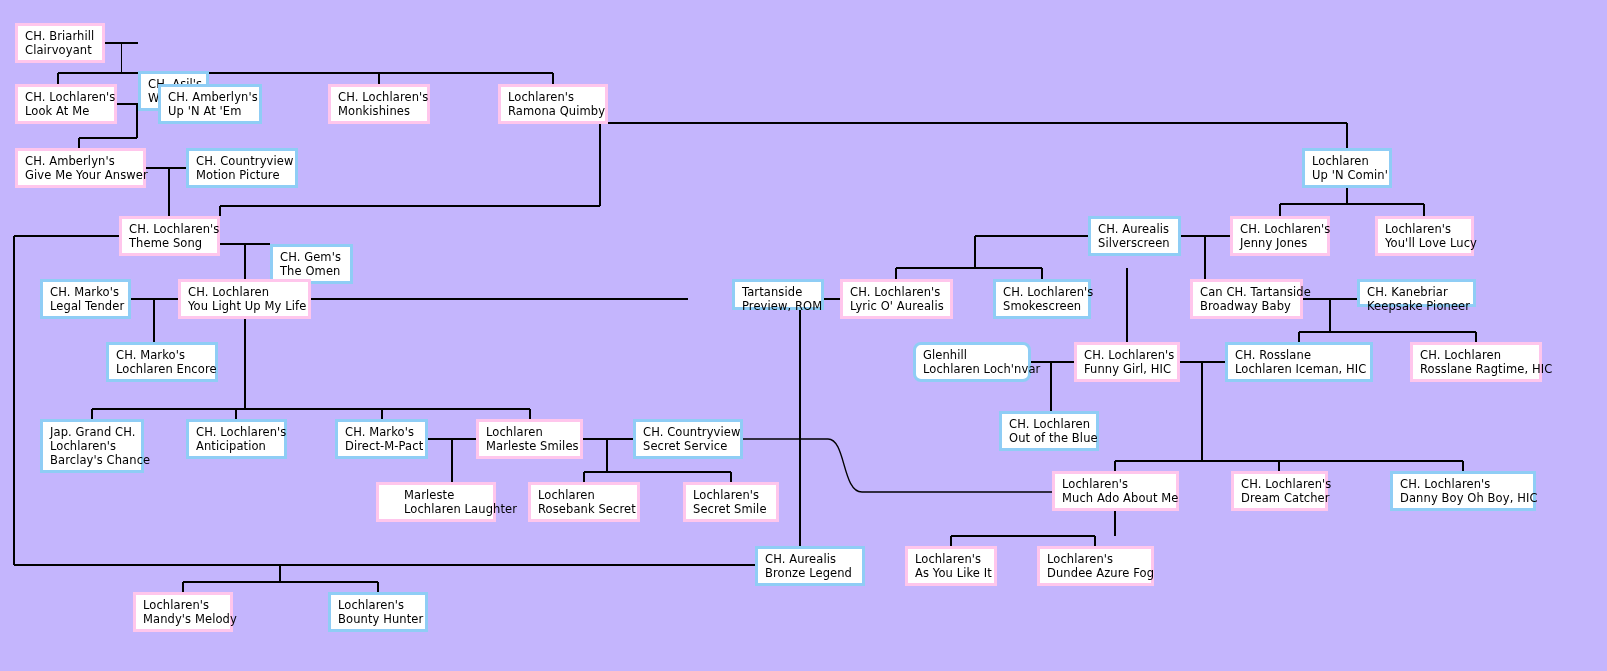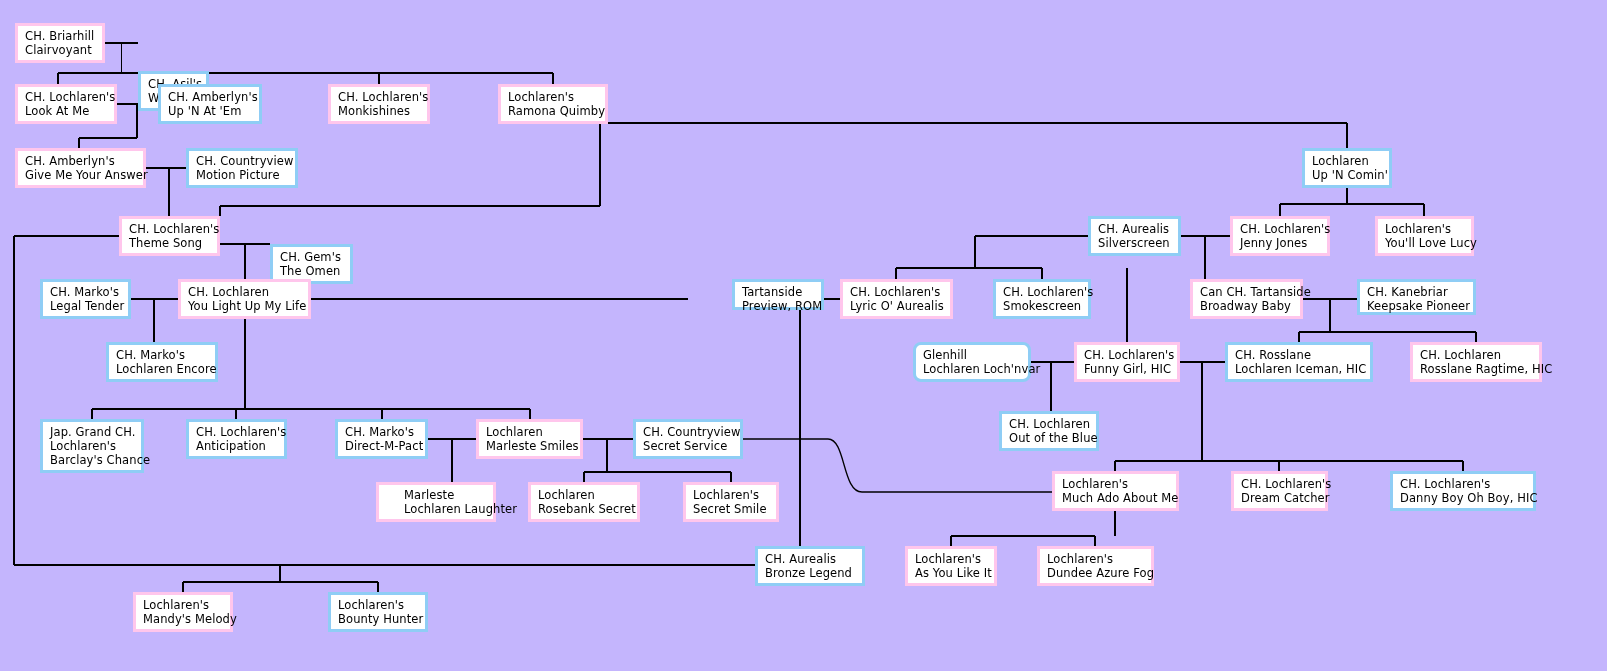--- a/index.html
+++ b/index.html
@@ -166,21 +166,21 @@
       <div class="node m" style="left: 270px; top: 216px; width: 83px; height: 40px; margin-top: 28px;"><span class="ln">CH. Gem's</span><span class="ln">The Omen</span></div>
       <div class="node m" style="left: 1088px; top: 216px; width: 93px; height: 40px;"><span class="ln">CH. Aurealis</span><span class="ln">Silverscreen</span></div>
       <div class="node f" style="left: 1230px; top: 216px; width: 100px; height: 40px;"><span class="ln">CH. Lochlaren's</span><span class="ln">Jenny Jones</span></div>
       <div class="node f" style="left: 1375px; top: 216px; width: 99px; height: 40px;"><span class="ln">Lochlaren's</span><span class="ln">You'll Love Lucy</span></div>
       <div class="node m" style="left: 40px; top: 279px; width: 91px; height: 40px;"><span class="ln">CH. Marko's</span><span class="ln">Legal Tender</span></div>
       <div class="node f" style="left: 178px; top: 279px; width: 133px; height: 40px;"><span class="ln">CH. Lochlaren</span><span class="ln">You Light Up My Life</span></div>
       <div class="node m" style="left: 688px; top: 279px; width: 92px; height: 31px; margin-left: 44px;"><span class="ln">Tartanside</span><span class="ln">Preview, ROM</span></div>
       <div class="node f" style="left: 840px; top: 279px; width: 113px; height: 40px;"><span class="ln">CH. Lochlaren's</span><span class="ln">Lyric O' Aurealis</span></div>
       <div class="node m" style="left: 993px; top: 279px; width: 98px; height: 40px;"><span class="ln">CH. Lochlaren's</span><span class="ln">Smokescreen</span></div>
       <div class="node f" style="left: 1190px; top: 279px; width: 113px; height: 40px;"><span class="ln">Can CH. Tartanside</span><span class="ln">Broadway Baby</span></div>
-      <div class="node m" style="left: 1357px; top: 279px; width: 119px; height: 36px;"><span class="ln">CH. Kanebriar</span><span class="ln">Keepsake Pioneer</span></div>
+      <div class="node m" style="left: 1357px; top: 279px; width: 119px; height: 28px;"><span class="ln">CH. Kanebriar</span><span class="ln">Keepsake Pioneer</span></div>
       <div class="node m" style="left: 106px; top: 342px; width: 112px; height: 40px;"><span class="ln">CH. Marko's</span><span class="ln">Lochlaren Encore</span></div>
       <div class="node m" style="left: 913px; top: 342px; width: 118px; height: 40px; border-radius: 8px;"><span class="ln">Glenhill</span><span class="ln">Lochlaren Loch'nvar</span></div>
       <div class="node f" style="left: 1074px; top: 342px; width: 106px; height: 40px;"><span class="ln">CH. Lochlaren's</span><span class="ln">Funny Girl, HIC</span></div>
       <div class="node m" style="left: 1225px; top: 342px; width: 148px; height: 40px;"><span class="ln">CH. Rosslane</span><span class="ln">Lochlaren Iceman, HIC</span></div>
       <div class="node f" style="left: 1410px; top: 342px; width: 132px; height: 40px;"><span class="ln">CH. Lochlaren</span><span class="ln">Rosslane Ragtime, HIC</span></div>
       <div class="node m" style="left: 40px; top: 419px; width: 104px; height: 54px;"><span class="ln">Jap. Grand CH.</span><span class="ln">Lochlaren's</span><span class="ln">Barclay's Chance</span></div>
       <div class="node m" style="left: 186px; top: 419px; width: 101px; height: 40px;"><span class="ln">CH. Lochlaren's</span><span class="ln">Anticipation</span></div>
       <div class="node m" style="left: 335px; top: 419px; width: 93px; height: 40px;"><span class="ln">CH. Marko's</span><span class="ln">Direct-M-Pact</span></div>
       <div class="node f" style="left: 476px; top: 419px; width: 107px; height: 40px;"><span class="ln">Lochlaren</span><span class="ln">Marleste Smiles</span></div>
       <div class="node m" style="left: 633px; top: 419px; width: 110px; height: 40px;"><span class="ln">CH. Countryview</span><span class="ln">Secret Service</span></div>

